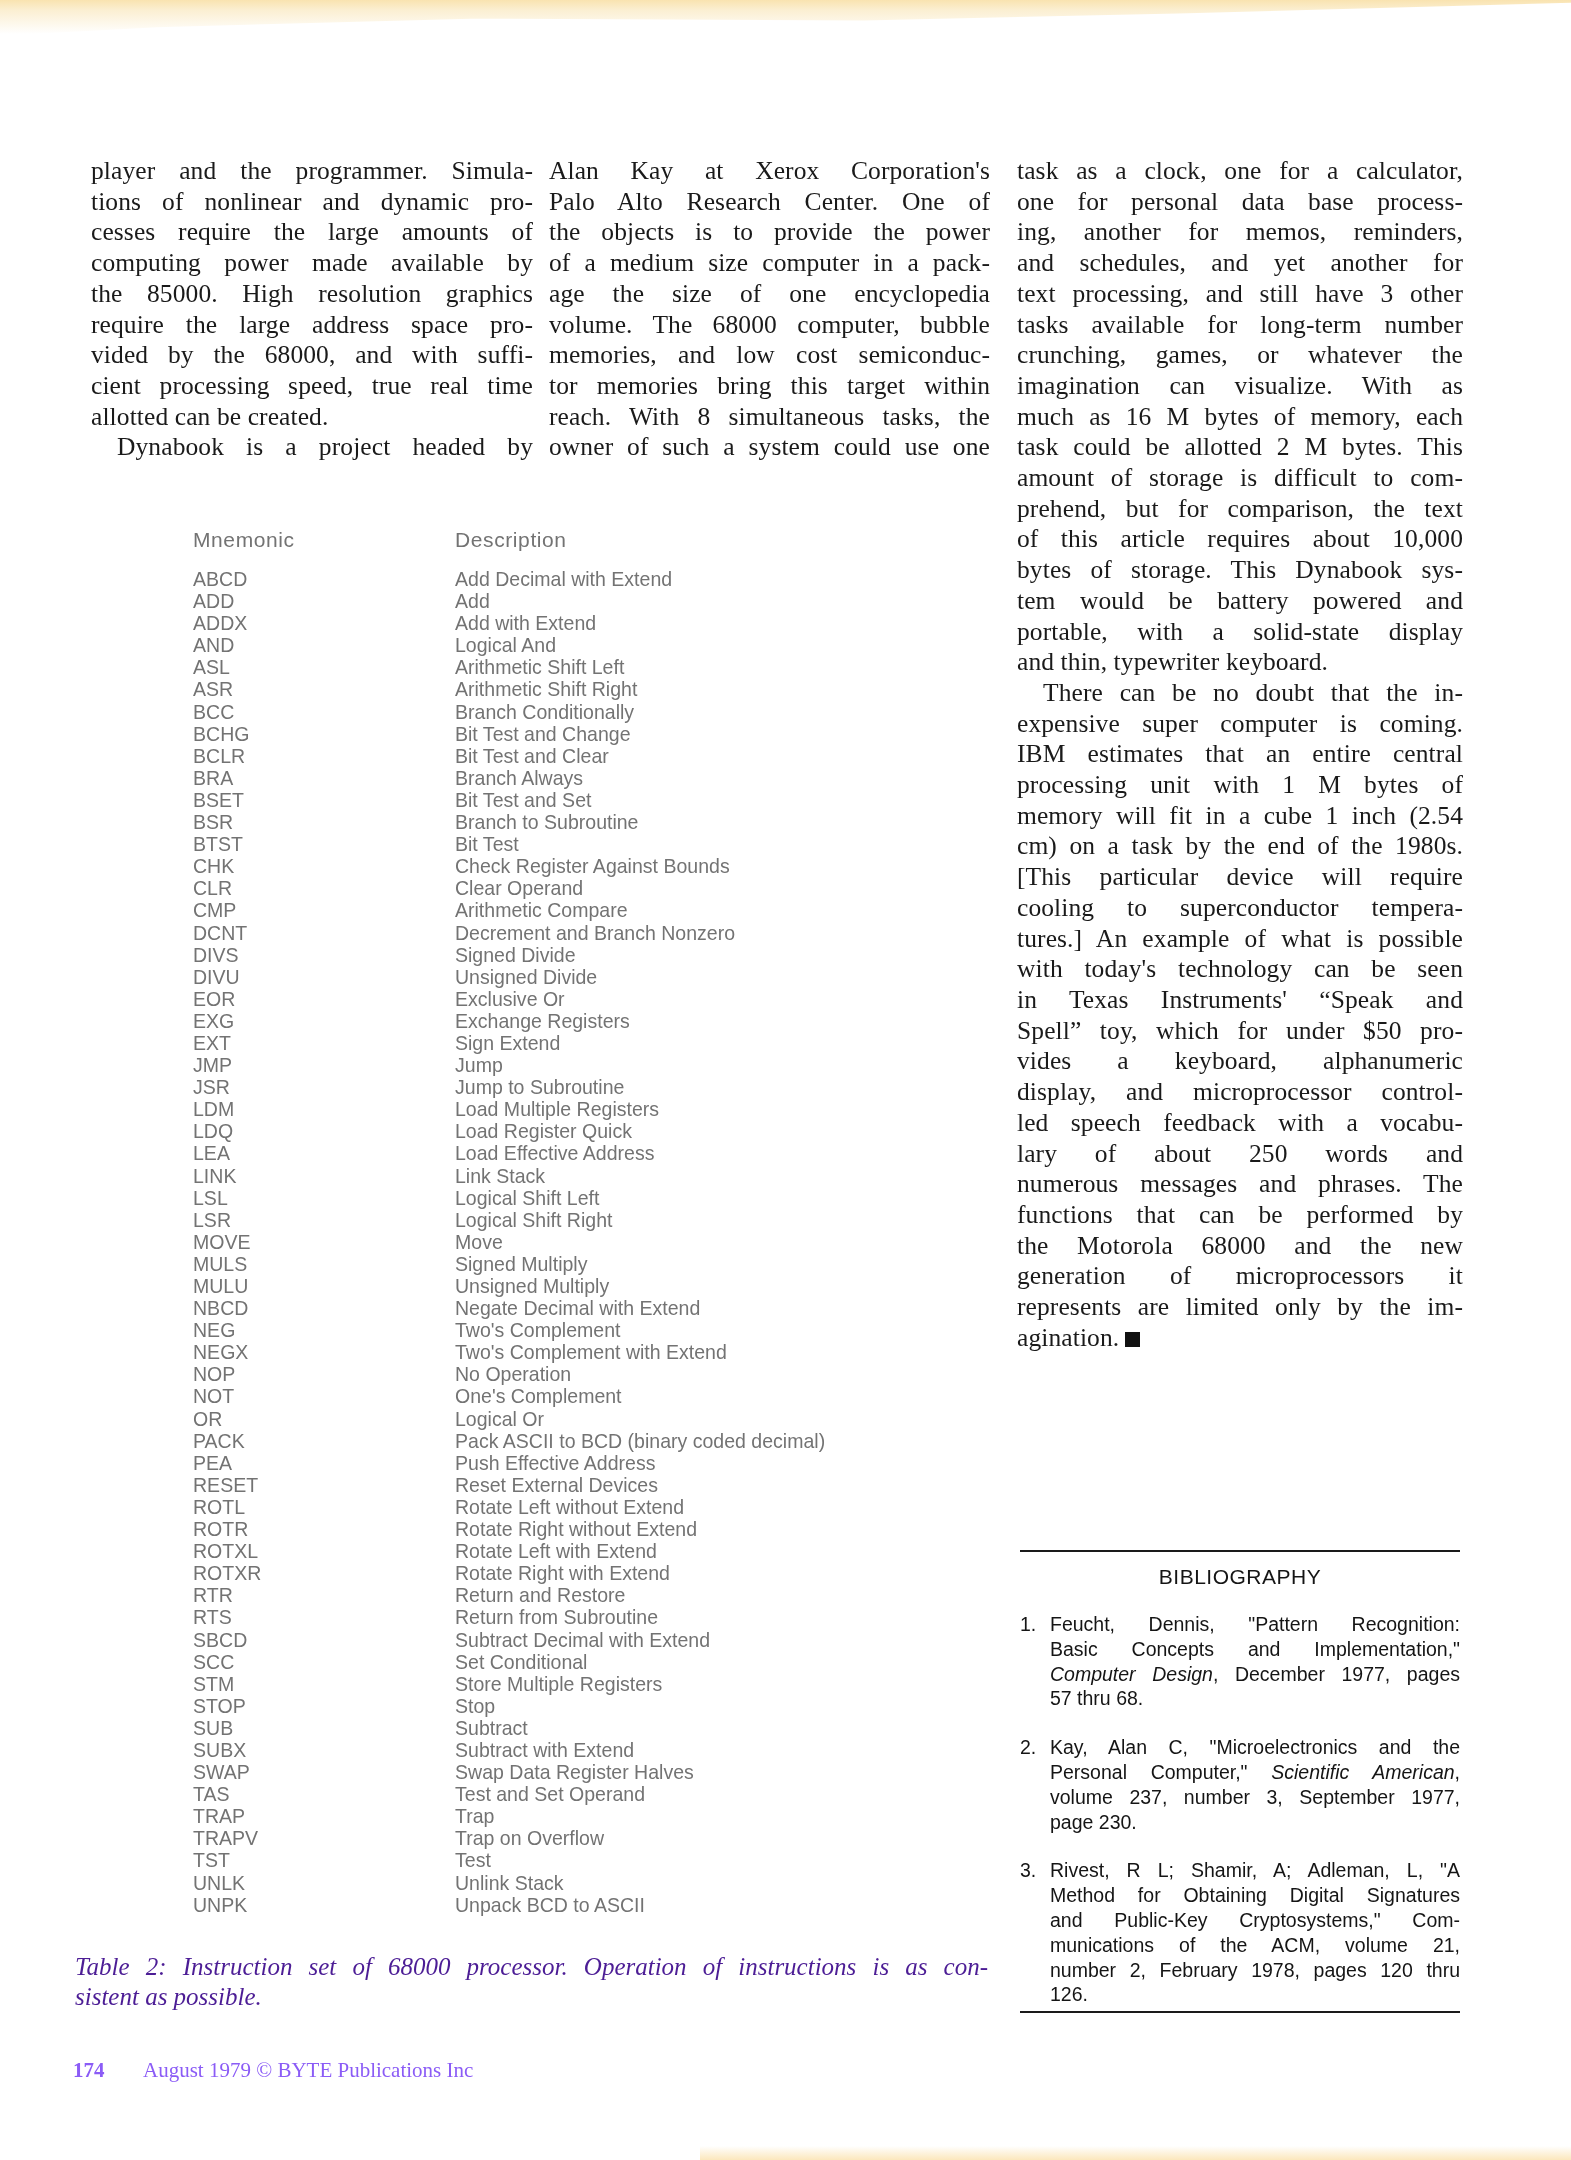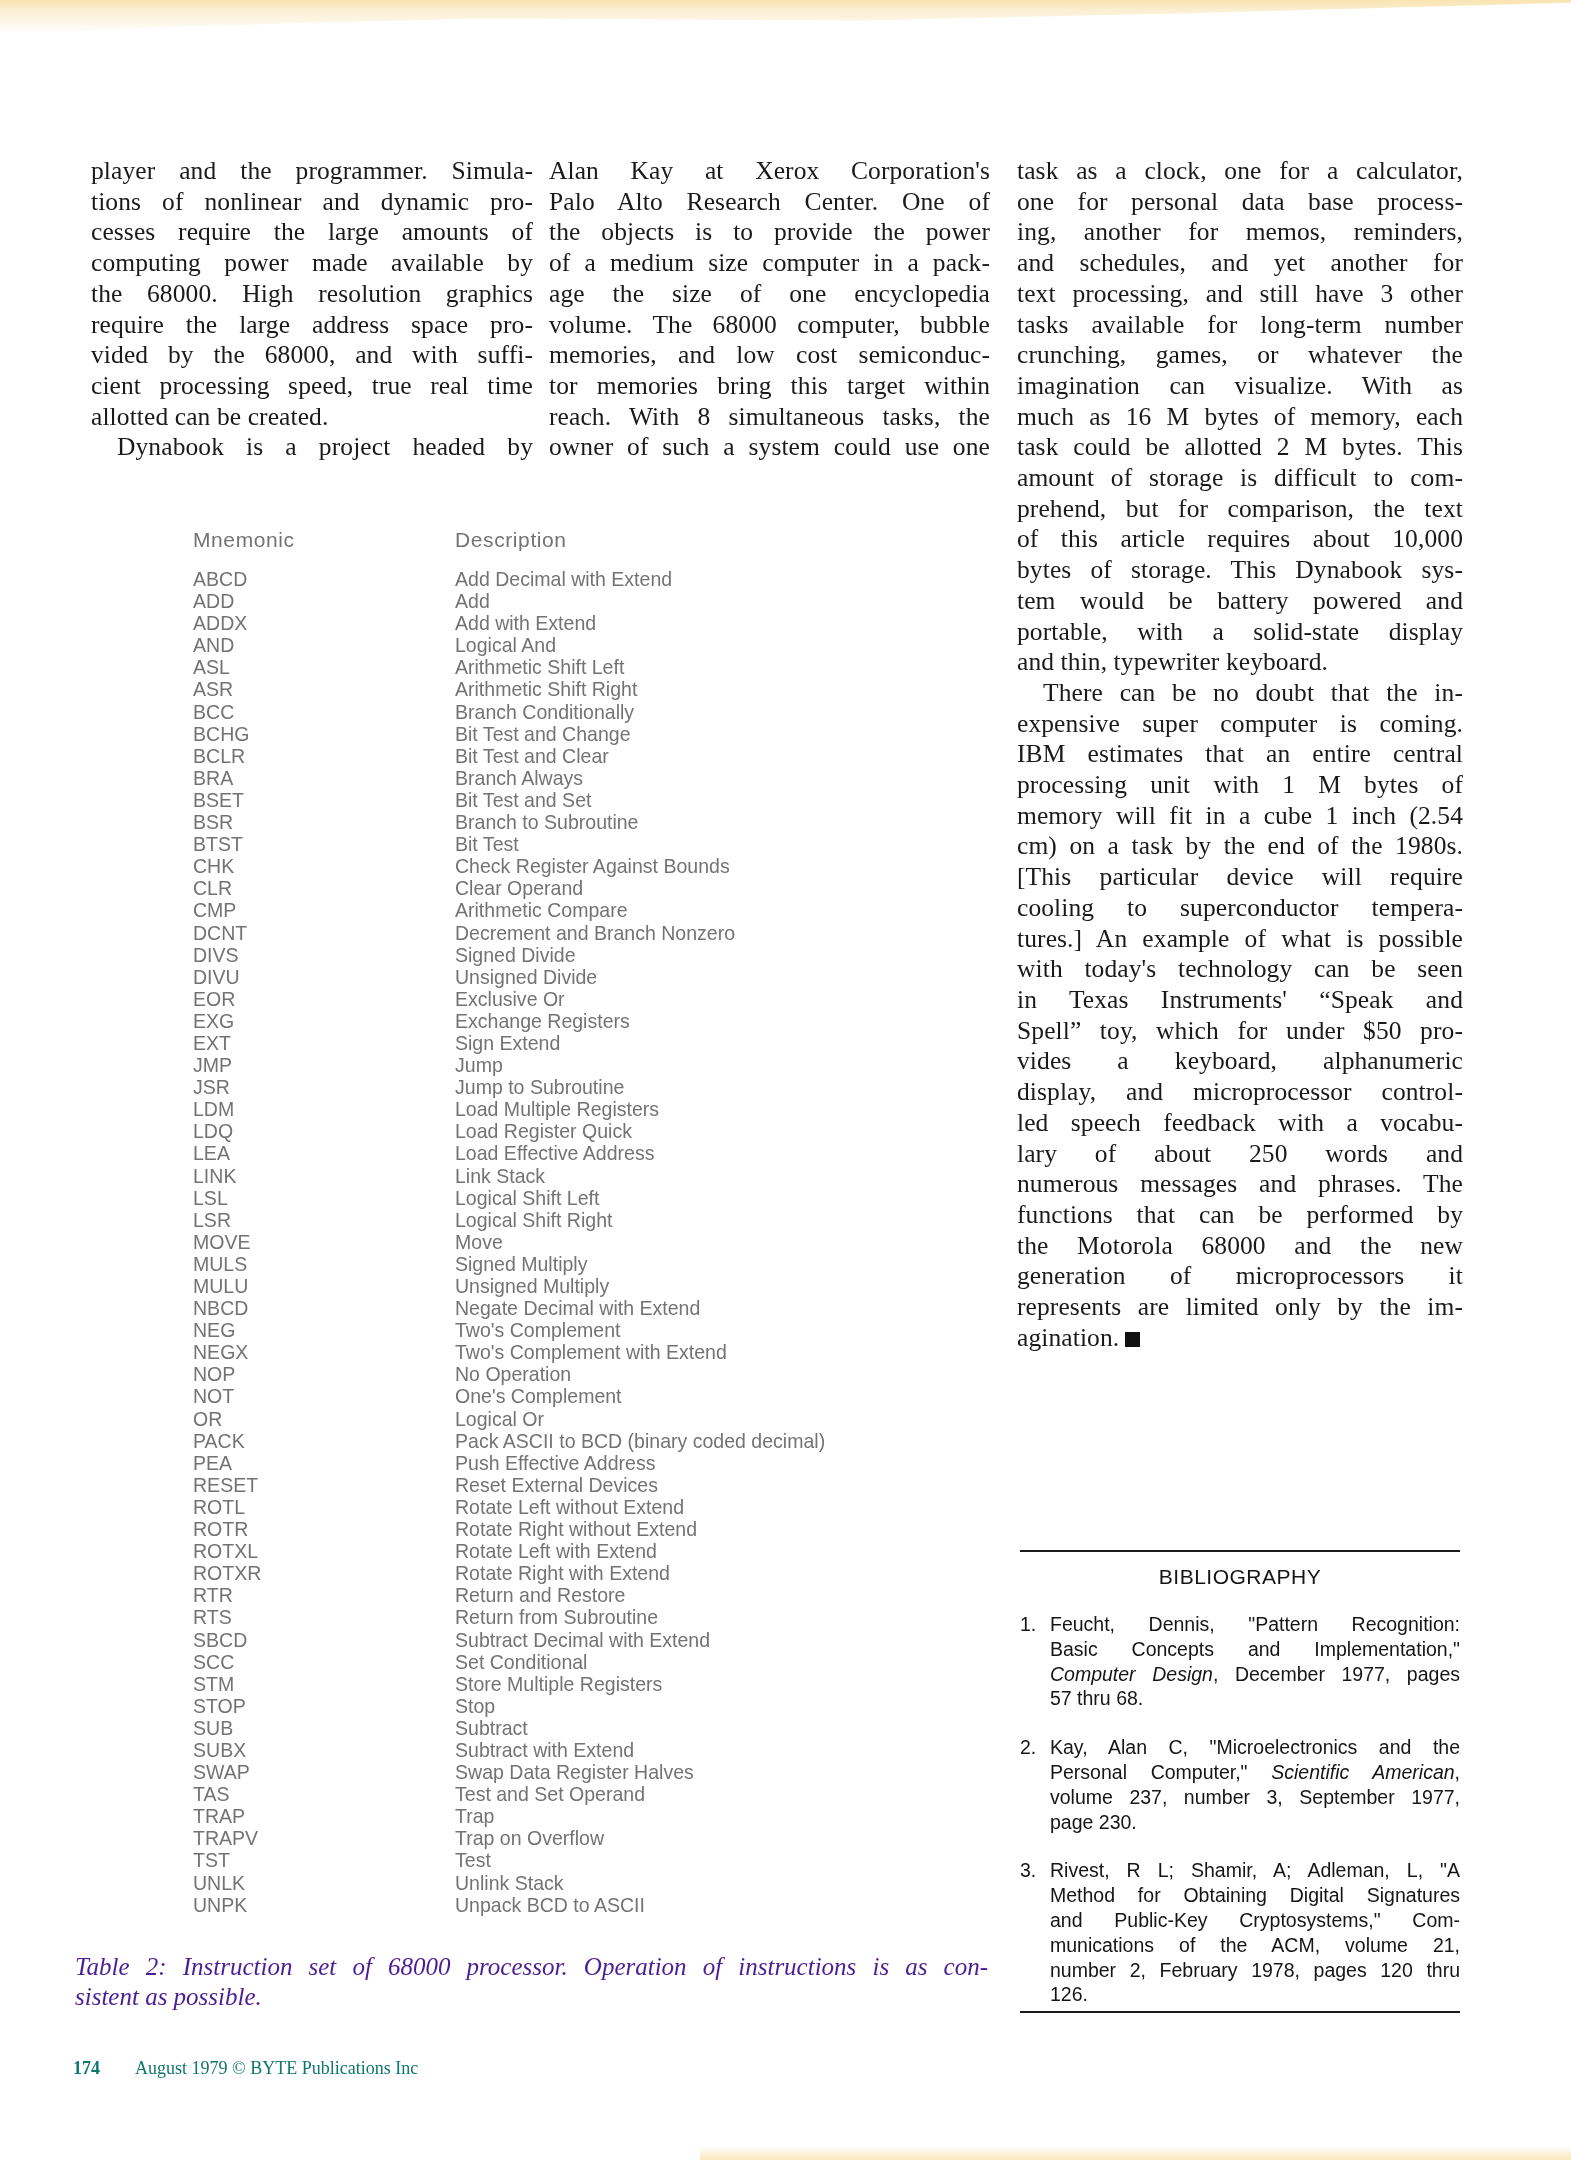--- a/index.html
+++ b/index.html
@@ -56,37 +56,37 @@
   #biblio .entry:first-of-type { margin-top: 0; }
   #biblio .num { width: 30px; flex: none; }
   #biblio .txt { flex: 1; text-align: justify; }
   #biblio .txt .line { display: block; white-space: nowrap; text-align: justify; text-align-last: justify; }
   #biblio .txt .line.last { text-align-last: left; }
   #biblio .entries { margin-top: 22px; }
   #biblio .rule.bottom { margin-top: 4px; }
   em { font-style: italic; }
 
   #footer {
-    position: absolute; left: 73px; top: 2058px; font-size: 18px; color: #0f766e;
-    display: flex; gap: 4px;
+    position: absolute; left: 73px; top: 2058px; font-size: 21px; color: #8b5cf6;
+    display: flex; gap: 12px;
   }
   #footer .page-num { font-weight: bold; width: 58px; }
 </style>
 </head>
 <body>
 
 <div class="edge-top"></div>
 <div class="edge-bottom"></div>
 
 <div class="col" id="col-left">
     <span class="line">player and the programmer. Simula-</span>
     <span class="line">tions of nonlinear and dynamic pro-</span>
     <span class="line">cesses require the large amounts of</span>
     <span class="line">computing power made available by</span>
-    <span class="line">the 68000. High resolution graphics</span>
+    <span class="line">the 85000. High resolution graphics</span>
     <span class="line">require the large address space pro-</span>
     <span class="line">vided by the 68000, and with suffi-</span>
     <span class="line">cient processing speed, true real time</span>
     <span class="line last">allotted can be created.</span>
     <span class="line indent">Dynabook is a project headed by</span>
   </div>
 <div class="col" id="col-mid">
     <span class="line">Alan Kay at Xerox Corporation's</span>
     <span class="line">Palo Alto Research Center. One of</span>
     <span class="line">the objects is to provide the power</span>

